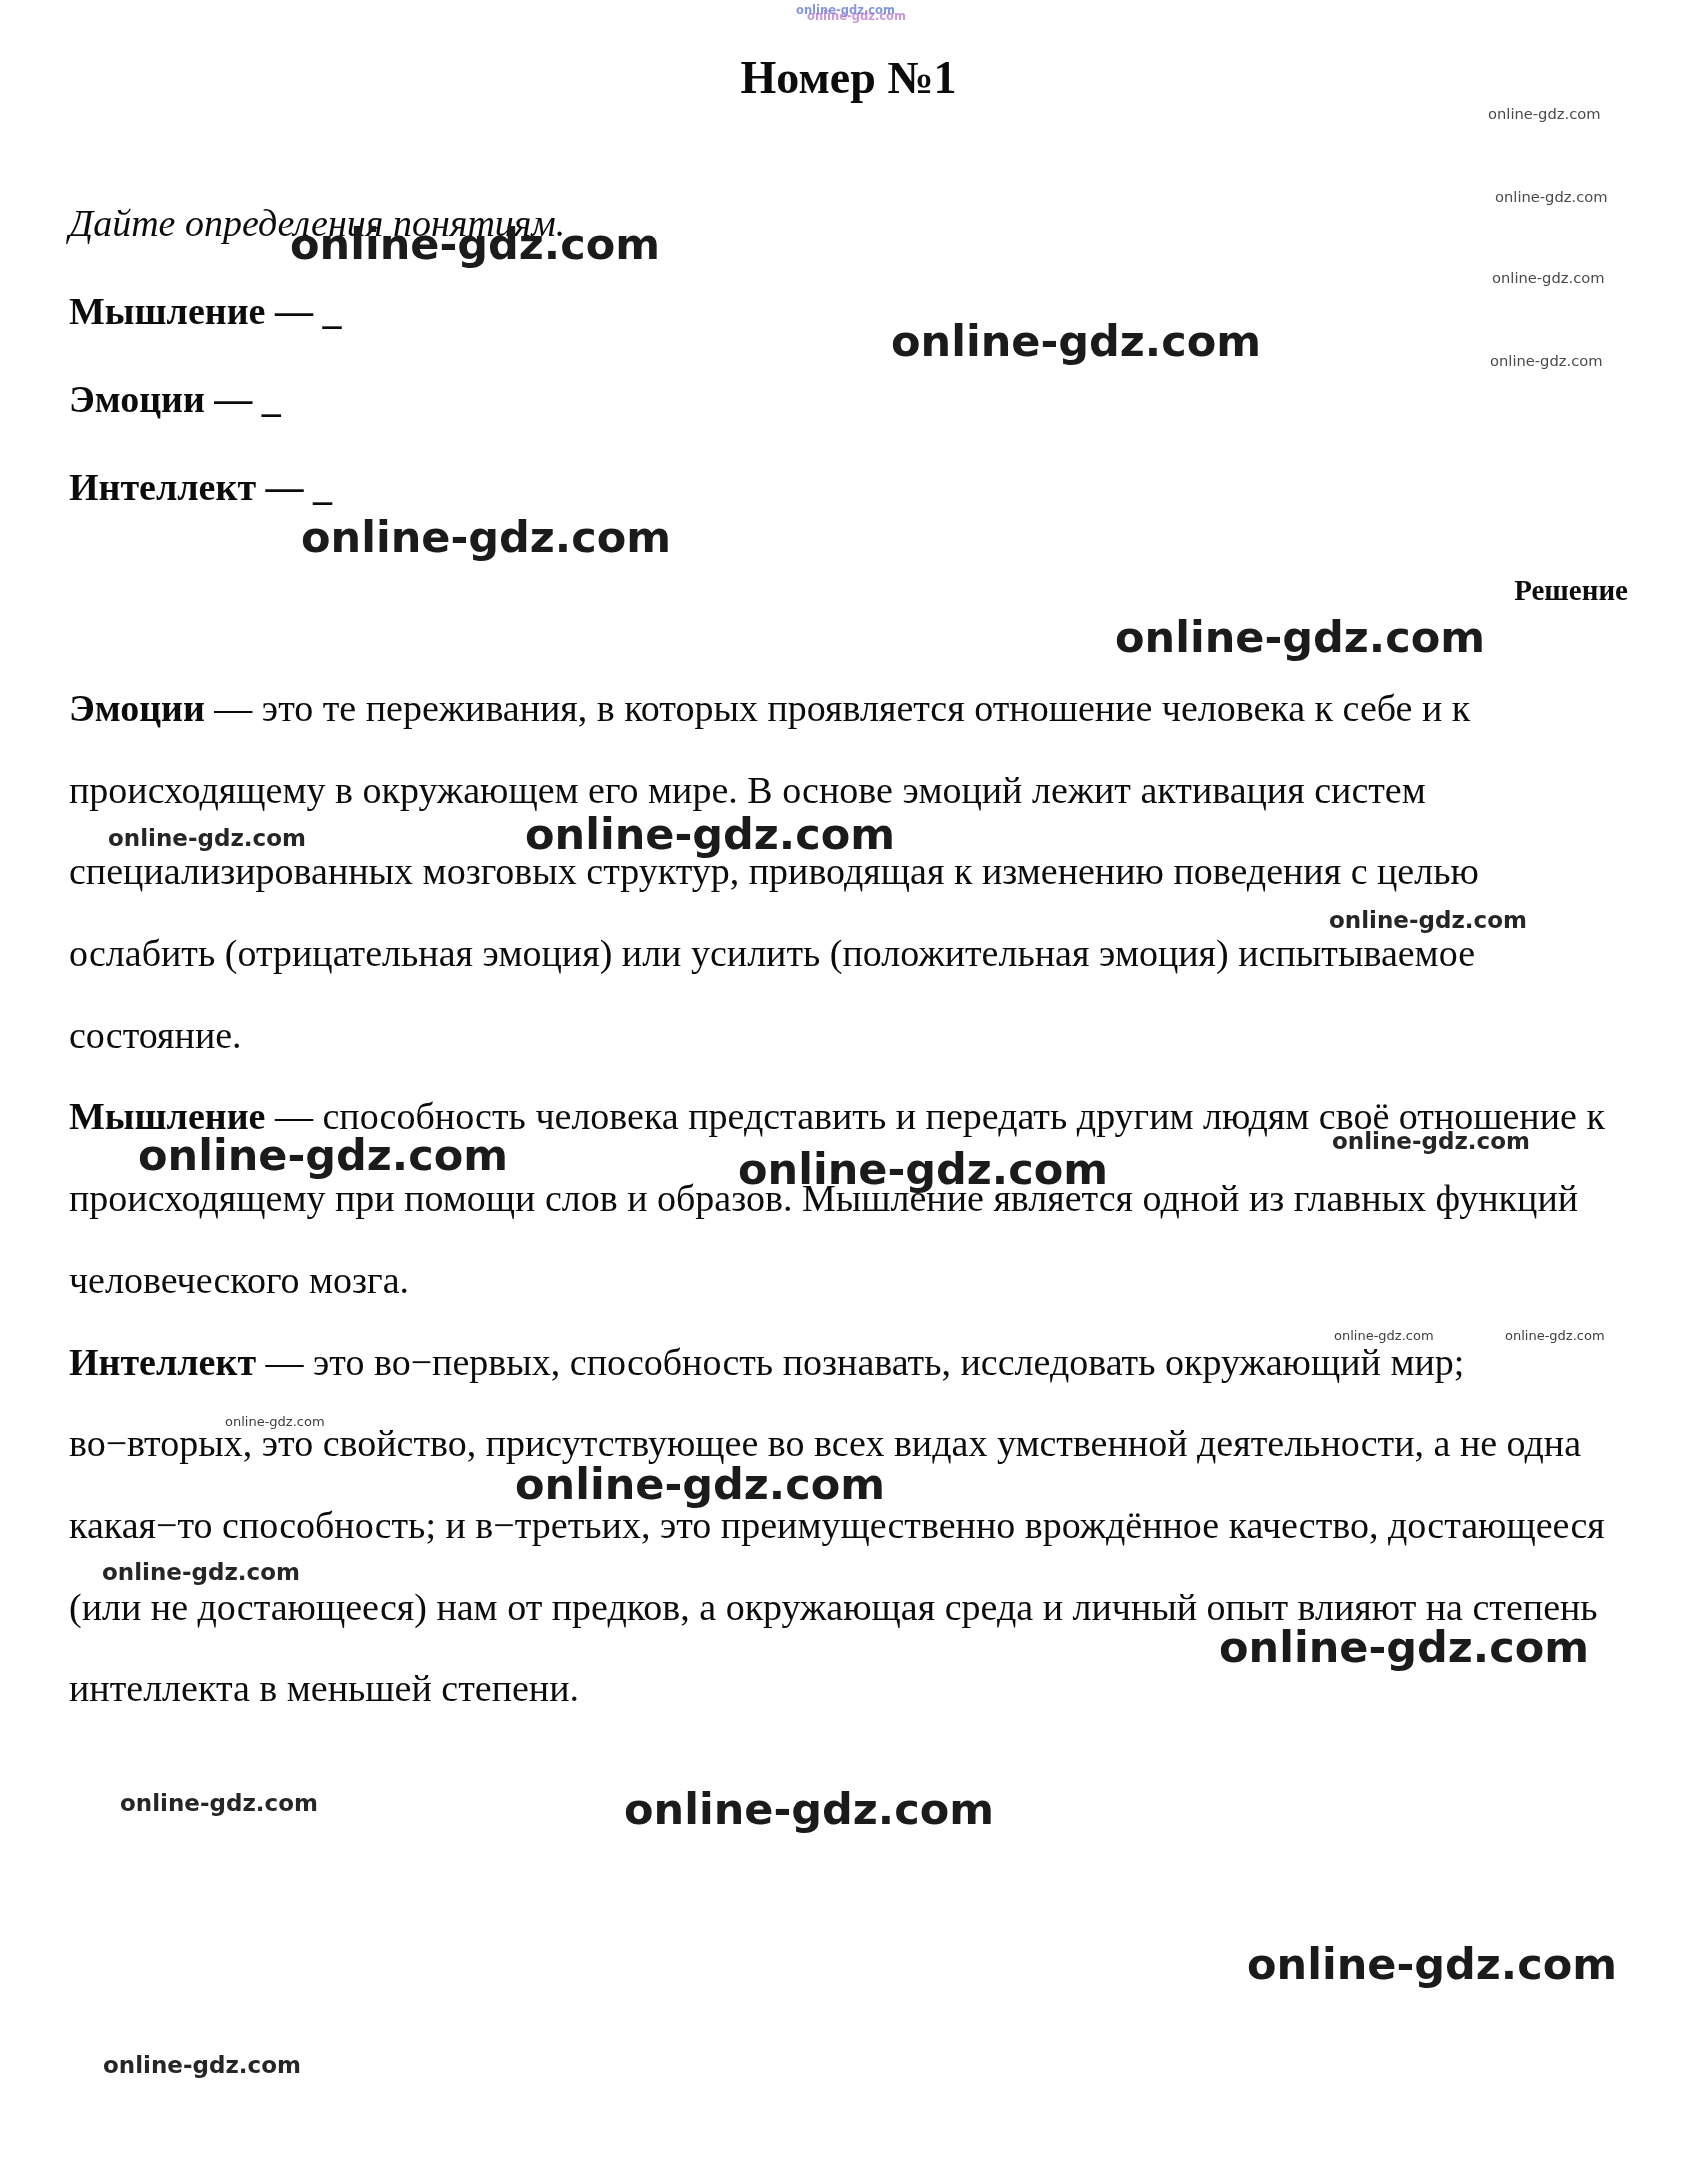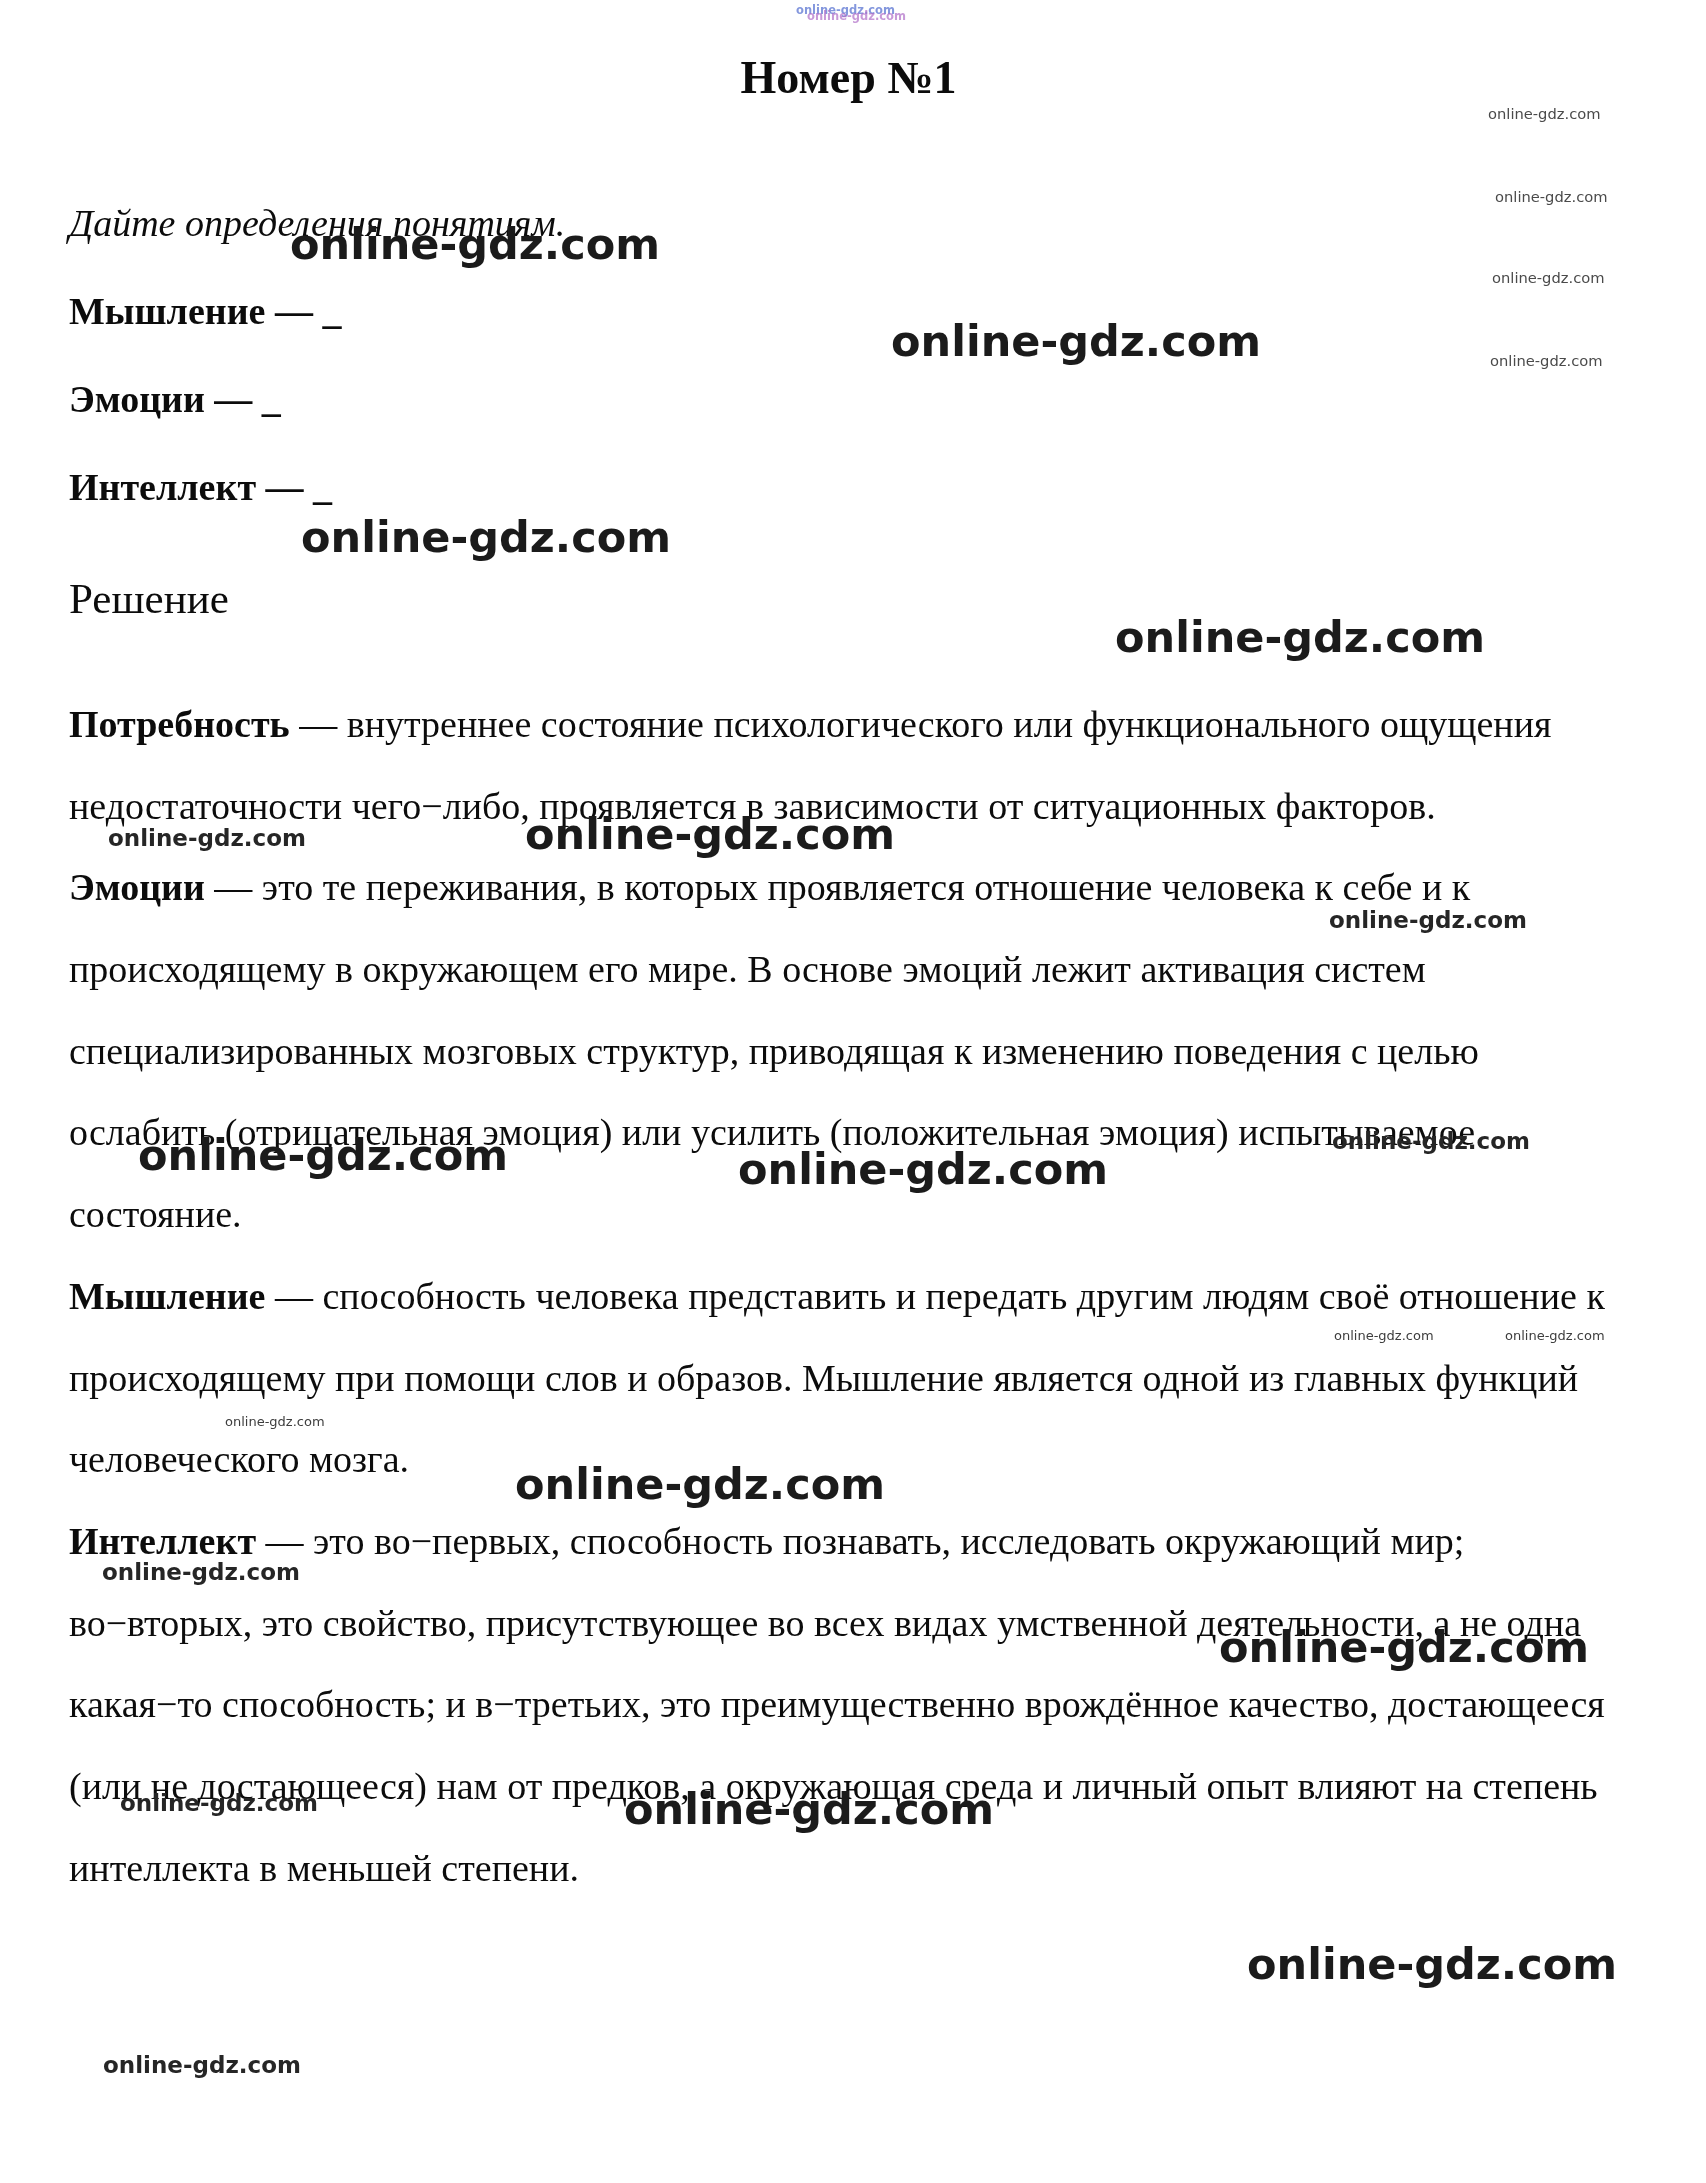--- a/index.html
+++ b/index.html
@@ -24,23 +24,23 @@
     font-size:38px;
     margin:97px 0 0 0;
     font-style:italic;
   }
   .term-line{
     font-size:38px;
     font-weight:700;
     margin:44px 0 0 0;
   }
   .solution-heading{
-    font-size:43px;
-    font-weight:400;
-    text-align:left;
+    font-size:29px;
+    font-weight:700;
+    text-align:right;
     margin:65px 0 61px 0;
   }
   .def{
     font-size:38px;
     line-height:2.15;
     margin:0;
     max-width:1555px;
   }
   .def b{font-weight:700;}
   
@@ -68,21 +68,20 @@
 
 
   <p class="term-line"><b>Мышление</b><span> — _</span></p>
 
   <p class="term-line"><b>Эмоции</b><span> — _</span></p>
 
   <p class="term-line"><b>Интеллект</b><span> — _</span></p>
 
   <h2 class="solution-heading">Решение</h2>
 
-  <p class="def"><b>Потребность</b><span> — внутреннее состояние психологического или функционального ощущения недостаточности чего−либо, проявляется в зависимости от ситуационных факторов.</span></p>
 
   <p class="def"><b>Эмоции</b><span> — это те переживания, в которых проявляется отношение человека к себе и к происходящему в окружающем его мире. В основе эмоций лежит активация систем специализированных мозговых структур, приводящая к изменению поведения с целью ослабить (отрицательная эмоция) или усилить (положительная эмоция) испытываемое состояние.</span></p>
 
   <p class="def"><b>Мышление</b><span> — способность человека представить и передать другим людям своё отношение к происходящему при помощи слов и образов. Мышление является одной из главных функций человеческого мозга.</span></p>
 
   <p class="def"><b>Интеллект</b><span> — это во−первых, способность познавать, исследовать окружающий мир; во−вторых, это свойство, присутствующее во всех видах умственной деятельности, а не одна какая−то способность; и в−третьих, это преимущественно врождённое качество, достающееся (или не достающееся) нам от предков, а окружающая среда и личный опыт влияют на степень интеллекта в меньшей степени.</span></p>
 
   <span class="wm wm-blue1" style="left:796px;top:2.5px;">online-gdz.com</span>
   <span class="wm wm-blue2" style="left:807px;top:9px;">online-gdz.com</span>
 

